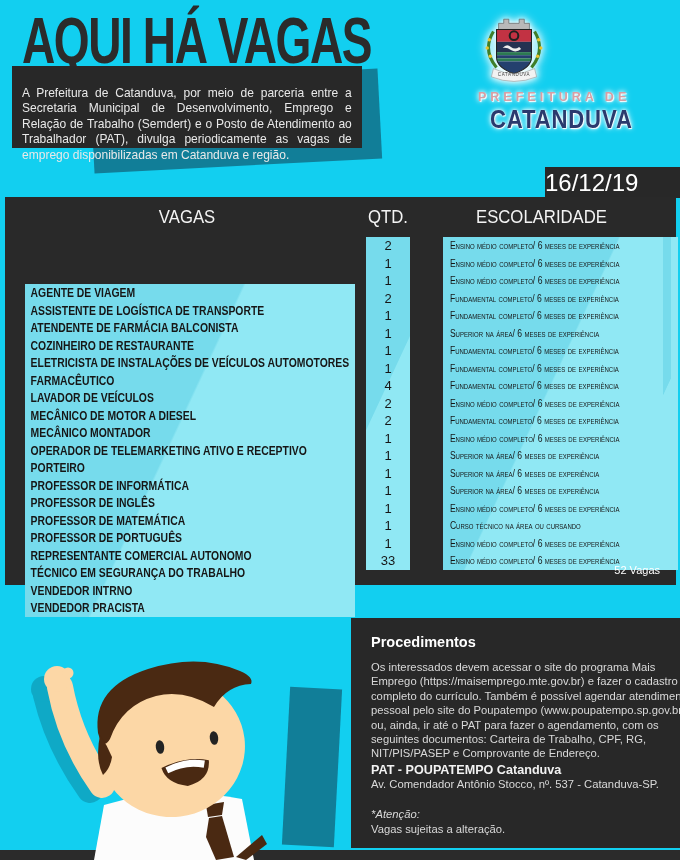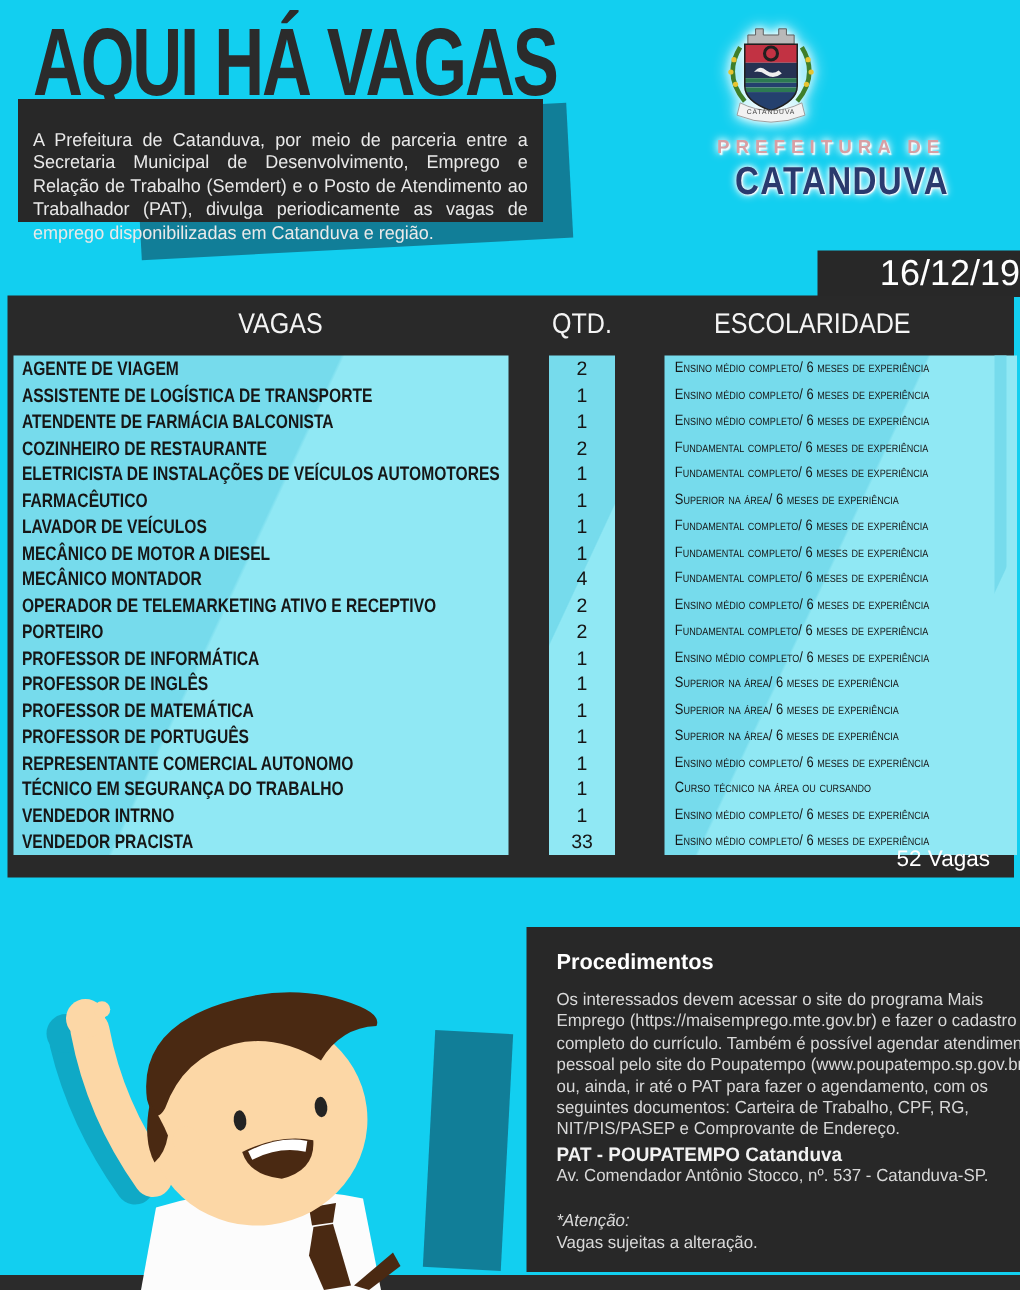--- a/index.html
+++ b/index.html
@@ -24,43 +24,43 @@
   .logo svg.crest { filter:drop-shadow(0 0 3px rgba(255,255,255,0.95)) drop-shadow(0 0 5px rgba(255,255,255,0.8)); }
   .logo-line1 { margin-top:4px; font-size:12.5px; font-weight:bold; letter-spacing:4px;
                 color:#D79FA4; white-space:nowrap;
                 text-shadow:0 0 4px #fff, 0 0 7px #fff, 1px 1px 1px #fff; }
   .logo-line2 { font-size:26px; font-weight:bold; letter-spacing:1px; color:#2A3A6E;
                 transform:scaleX(0.85); transform-origin:center top; white-space:nowrap;
                 text-shadow:0 0 4px #fff, 0 0 7px #fff, 1px 1px 1px #fff; }
 
   
   .date-box { position:absolute; left:545px; top:167px; width:135px; height:31px;
-              background:#282828; display:flex; align-items:center; justify-content:flex-end; }
+              background:#282828; display:flex; align-items:center; justify-content:flex-start; }
   .date-box span { color:#fff; font-size:24px; }
 
   
   .table-frame { position:absolute; left:5px; top:197px; width:671px; height:388px; background:#292929; }
   .th { position:absolute; top:9px; color:#F4F4F4; font-size:19px; text-align:center;
         transform:scaleX(0.88); transform-origin:center; }
   .th-vagas { left:17px; width:330px; }
   .th-qtd   { left:338px; width:90px; }
   .th-esc   { left:419px; width:235px; }
   .col { position:absolute; top:40px; height:333px;
          background:linear-gradient(115deg, #76DBEC 45%, #90E8F4 45.5%); }
-  .col-vagas { left:4px;  width:330px; }
+  .col-vagas { left:20px;  width:330px;margin-top:47px; }
   .col-qtd   { left:361px; width:44px; }
   .col-esc   { left:438px; width:235px; }
   .col-strip { left:658px; width:8px; }
   .cell { height:17.53px; line-height:17.8px; white-space:nowrap; color:#161616; }
   .cell-vaga { font-size:13px; font-weight:bold; padding-left:7px;
                transform:scaleX(0.8); transform-origin:left center; }
   .cell-qtd  { font-size:13px; text-align:center; }
   .cell-esc  { font-size:10px; font-variant:small-caps; padding-left:8px;
                transform:scaleX(0.86); transform-origin:left center; }
-  .total { position:absolute; right:16px; top:367px; color:#FFF; font-size:15px; }
+  .total { position:absolute; right:16px; top:367px; color:#FFF; font-size:11px; }
 
   
   .proc-shadow { position:absolute; left:286px; top:688px; width:52px; height:158px;
                  background:#117E98; transform:rotate(3deg); }
   .proc-box { position:absolute; left:325px; top:618px; width:355px; height:230px;
               background:#282828; padding:16px 10px 0 20px;margin-left:26px; }
   .proc-heading { color:#FFF; font-size:14.5px; font-weight:bold; margin-bottom:10px; }
   .proc-body, .proc-address { color:#D9D9D9; font-size:11.6px; line-height:14.4px;
               width:330px; transform:scaleX(0.97); transform-origin:left top; }
   .proc-bold { color:#F2F2F2; font-size:13px; font-weight:bold; margin-top:1px;

